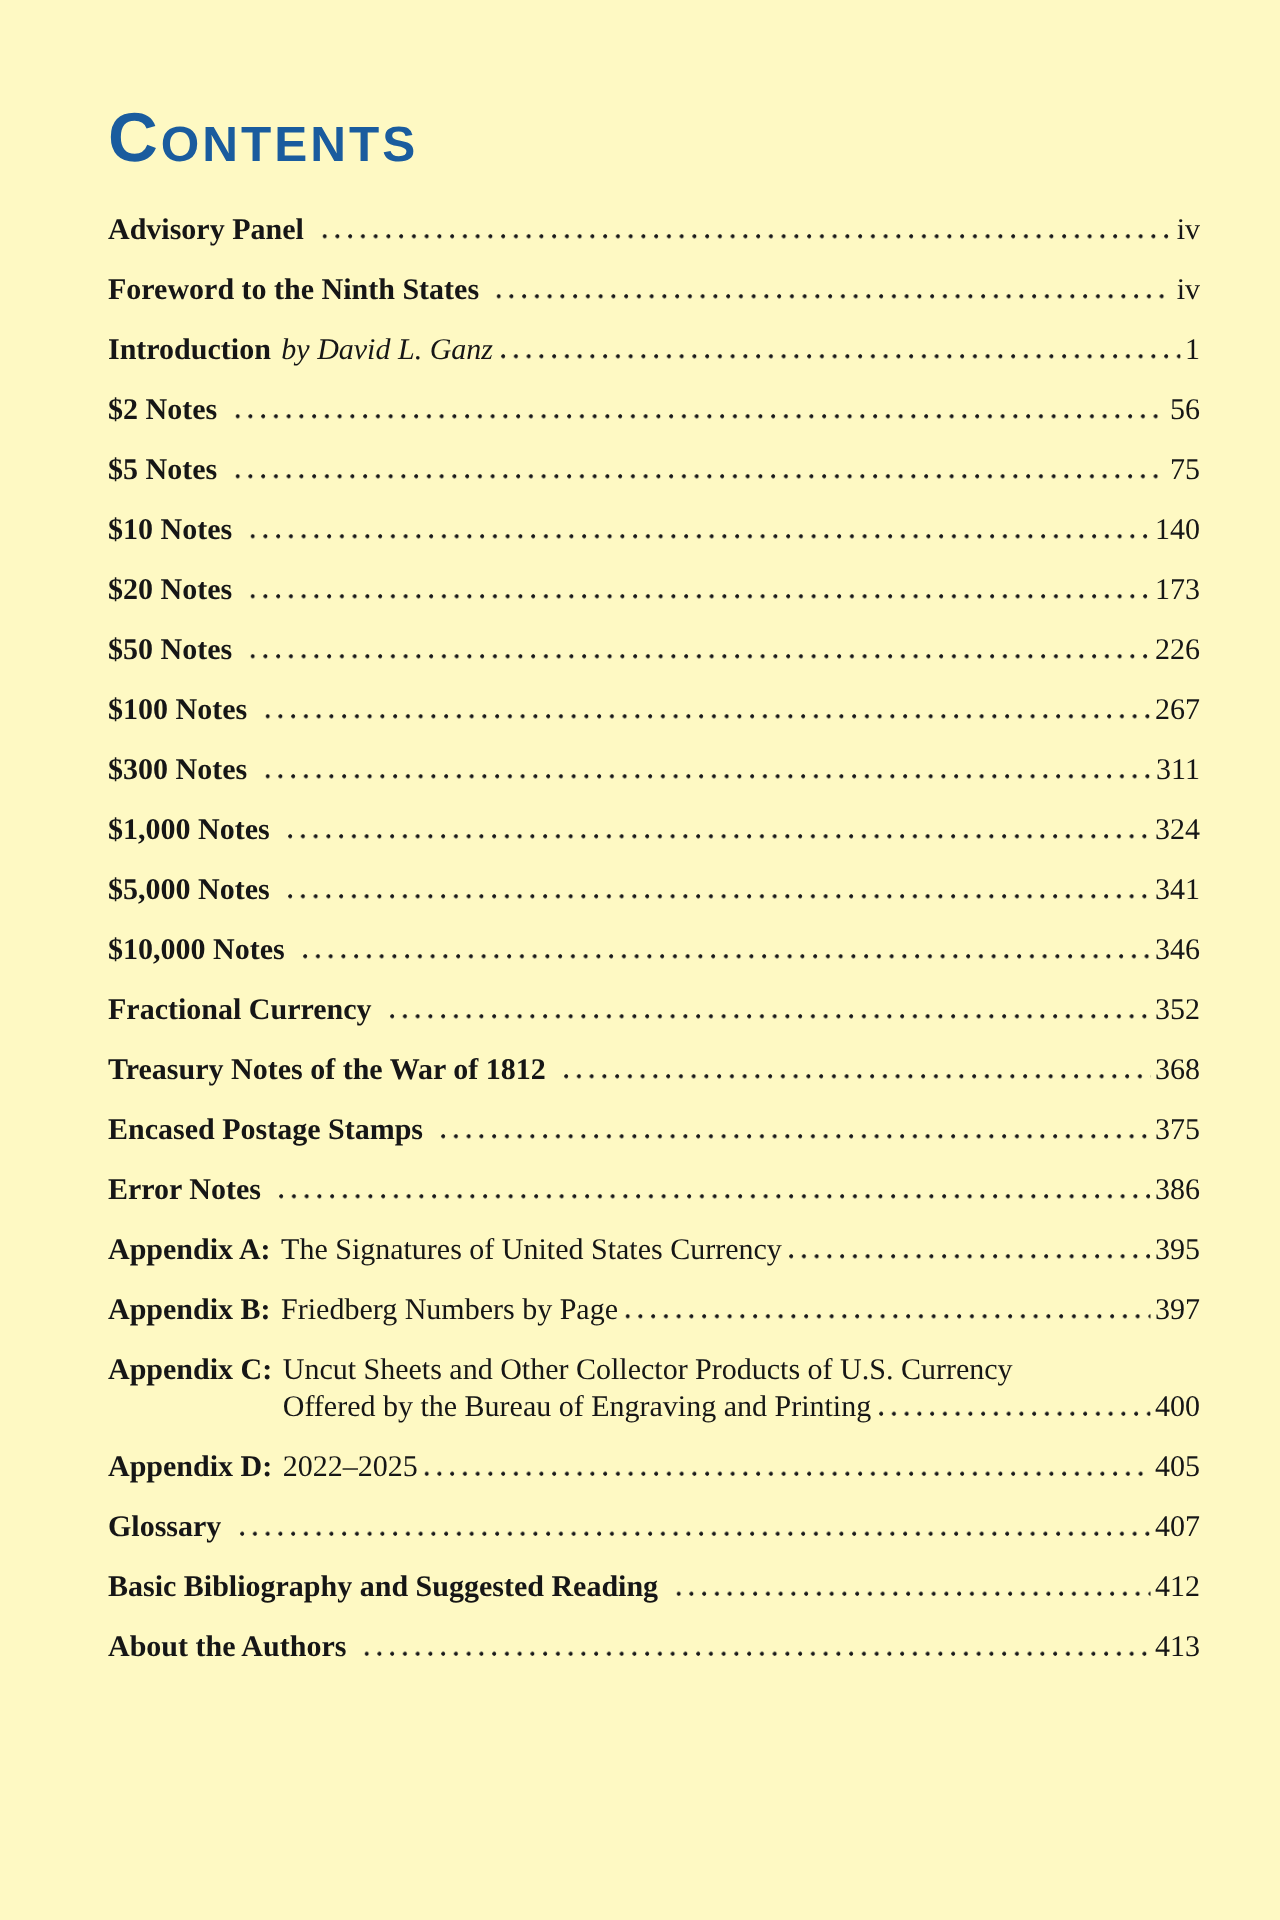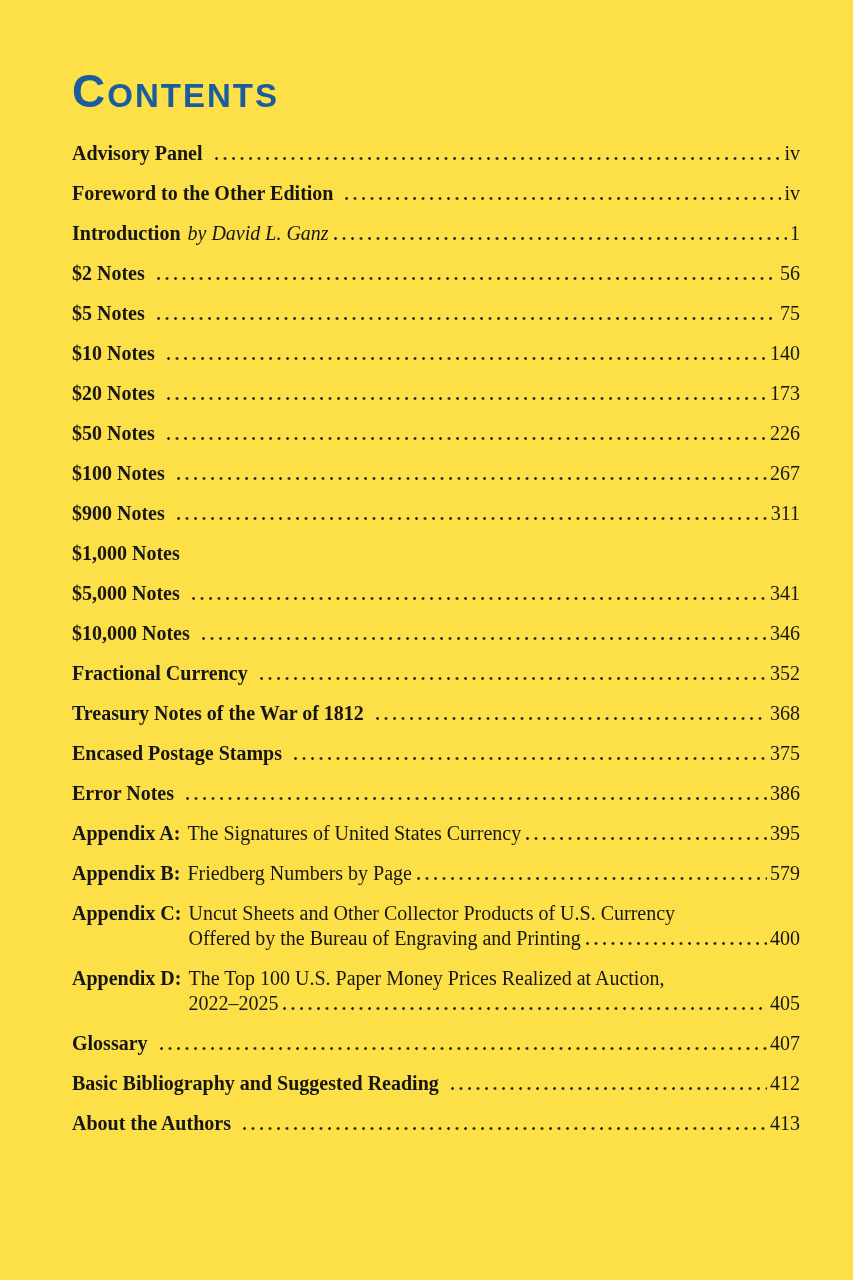--- a/index.html
+++ b/index.html
@@ -8,21 +8,21 @@
     width: 853px;
     height: 1280px;
     font-family: "Liberation Serif", serif;
     color: #161616;
     overflow: hidden;
   }
   .page {
     width: 853px;
     height: 1280px;
     padding: 66px 53px 20px 72px;
-    background: #fde047;
+    background: #fef9c3;
   }
   .title {
     font-family: "Liberation Sans", sans-serif;
     font-weight: bold;
     font-size: 33px;
     letter-spacing: 2px;
     text-transform: uppercase;
     color: #1a5c9e;
     margin-bottom: 24px;
     line-height: 1.1;
@@ -84,21 +84,21 @@
         <span class="entry-label">Advisory Panel</span>
         <div class="textcol">
           <div class="line lastline">
             <span class="line-text"></span>
             <span class="leader"></span>
             <span class="pagenum">iv</span>
           </div>
         </div>
       </div>
       <div class="entry">
-        <span class="entry-label">Foreword to the Other Edition</span>
+        <span class="entry-label">Foreword to the Ninth States</span>
         <div class="textcol">
           <div class="line lastline">
             <span class="line-text"></span>
             <span class="leader"></span>
             <span class="pagenum">iv</span>
           </div>
         </div>
       </div>
       <div class="entry">
         <span class="entry-label">Introduction</span>
@@ -164,31 +164,38 @@
         <span class="entry-label">$100 Notes</span>
         <div class="textcol">
           <div class="line lastline">
             <span class="line-text"></span>
             <span class="leader"></span>
             <span class="pagenum">267</span>
           </div>
         </div>
       </div>
       <div class="entry">
-        <span class="entry-label">$900 Notes</span>
+        <span class="entry-label">$300 Notes</span>
         <div class="textcol">
           <div class="line lastline">
             <span class="line-text"></span>
             <span class="leader"></span>
             <span class="pagenum">311</span>
           </div>
         </div>
       </div>
       <div class="entry">
         <span class="entry-label">$1,000 Notes</span>
+        <div class="textcol">
+          <div class="line lastline">
+            <span class="line-text"></span>
+            <span class="leader"></span>
+            <span class="pagenum">324</span>
+          </div>
+        </div>
       </div>
       <div class="entry">
         <span class="entry-label">$5,000 Notes</span>
         <div class="textcol">
           <div class="line lastline">
             <span class="line-text"></span>
             <span class="leader"></span>
             <span class="pagenum">341</span>
           </div>
         </div>
@@ -252,39 +259,38 @@
             <span class="pagenum">395</span>
           </div>
         </div>
       </div>
       <div class="entry">
         <span class="entry-label">Appendix B:</span>
         <div class="textcol">
           <div class="line lastline">
             <span class="line-text">Friedberg Numbers by Page</span>
             <span class="leader"></span>
-            <span class="pagenum">579</span>
+            <span class="pagenum">397</span>
           </div>
         </div>
       </div>
       <div class="entry">
         <span class="entry-label">Appendix C:</span>
         <div class="textcol">
           <div class="line"><span class="line-text">Uncut Sheets and Other Collector Products of U.S. Currency</span></div>
           <div class="line lastline">
             <span class="line-text">Offered by the Bureau of Engraving and Printing</span>
             <span class="leader"></span>
             <span class="pagenum">400</span>
           </div>
         </div>
       </div>
       <div class="entry">
         <span class="entry-label">Appendix D:</span>
         <div class="textcol">
-          <div class="line"><span class="line-text">The Top 100 U.S. Paper Money Prices Realized at Auction,</span></div>
           <div class="line lastline">
             <span class="line-text">2022–2025</span>
             <span class="leader"></span>
             <span class="pagenum">405</span>
           </div>
         </div>
       </div>
       <div class="entry">
         <span class="entry-label">Glossary</span>
         <div class="textcol">

